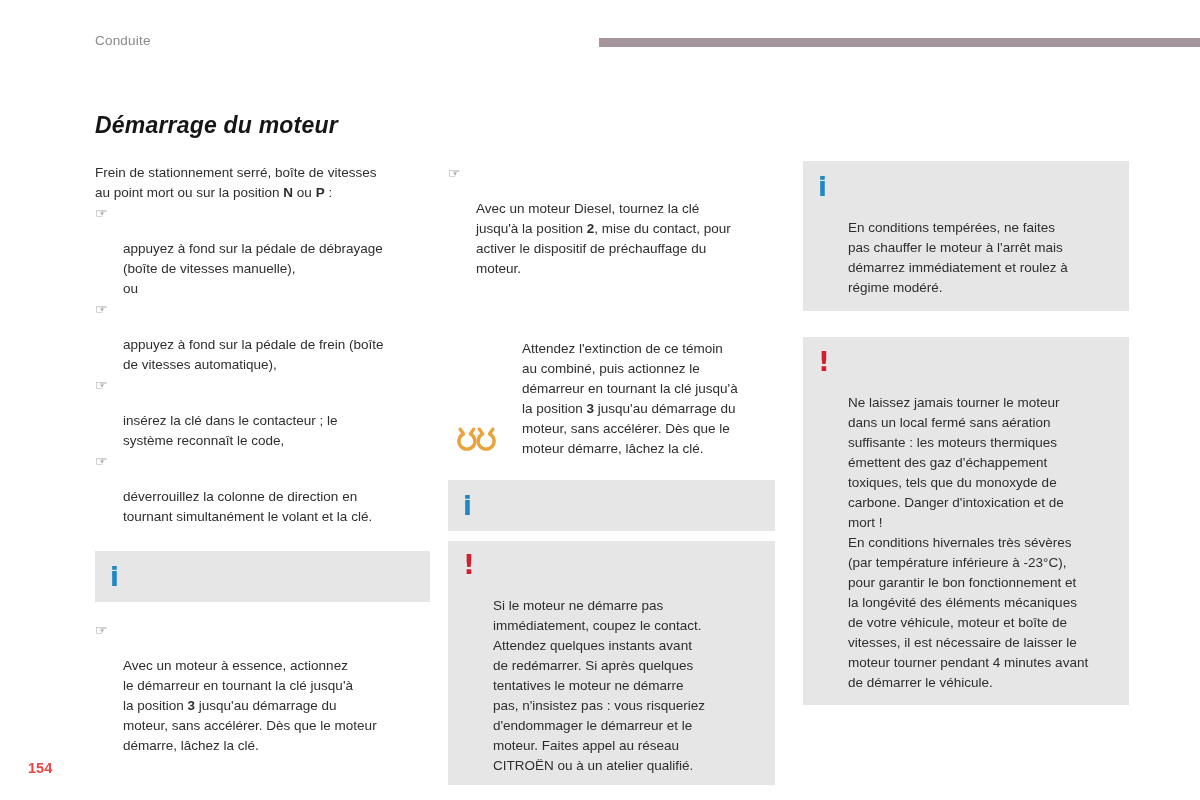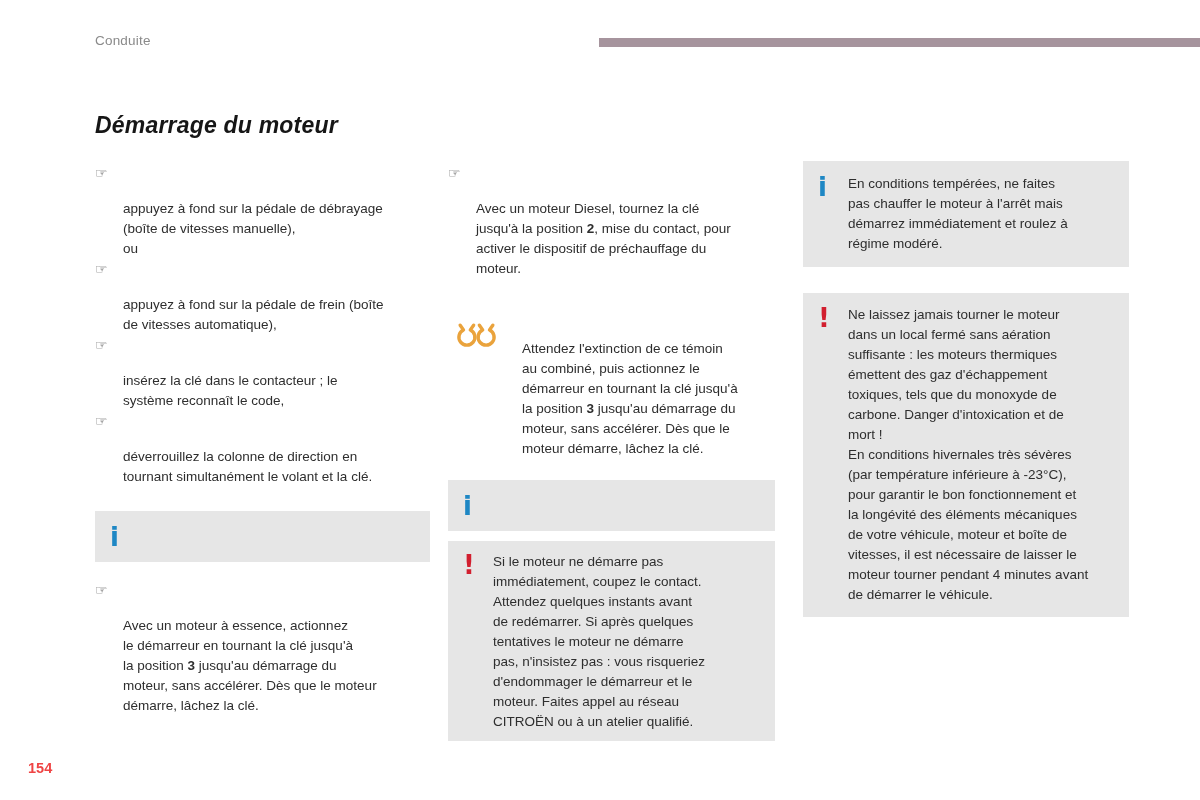--- a/index.html
+++ b/index.html
@@ -49,44 +49,46 @@
   .note-box{
     background:#e6e6e6;display:flex;align-items:flex-start;
     padding:13px 12px 13px 15px;
   }
   .note-icon{
     flex:none;width:30px;font-weight:bold;font-size:26px;line-height:24px;
     font-family:"DejaVu Sans",sans-serif;padding-top:1px;
   }
   .note-icon.info{color:#1e87c4;}
   .note-icon.warn{color:#d21f2f;}
-  .note-text{flex:1;}
+  .note-text{flex:1;margin-top:44px;}
 
   .col1 .info-box{margin-top:24px;}
   .col1 .standalone{margin-top:18px;}
 
-  .glow-row{display:flex;align-items:flex-start;margin-top:24px;}
+  .glow-row{display:flex;align-items:flex-end;margin-top:24px;}
   .glow-icon-wrap{flex:none;width:68px;padding-top:16px;padding-left:6px;}
   .col2 .info-box{margin-top:21px;}
   .col2 .warn-box{margin-top:10px;padding-top:11px;padding-bottom:9px;}
 
   .col3 .warn-box{margin-top:26px;padding-top:12px;padding-bottom:12px;}
 
   strong{font-weight:bold;color:inherit;}
 </style>
 </head>
 <body>
 
 <div class="page">
 
   <span class="section-label">Conduite</span>
   <div class="accent-bar"></div>
   <h1 class="title">Démarrage du moteur</h1>
 
   <section class="col col1">
+    <p class="body-text intro">Frein de stationnement serré, boîte de vitesses
+au point mort ou sur la position <strong>N</strong> ou <strong>P</strong> :</p>
     <ul class="bullet-list">
 
         <li class="bullet">
           <span class="marker">☞</span>
           <span class="body-text btext">appuyez à fond sur la pédale de débrayage
 (boîte de vitesses manuelle),
 ou</span>
         </li>
 
         <li class="bullet">

